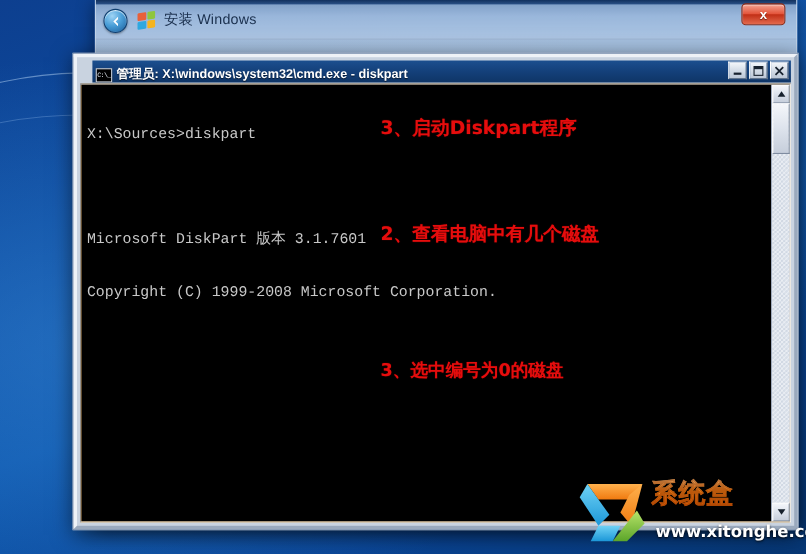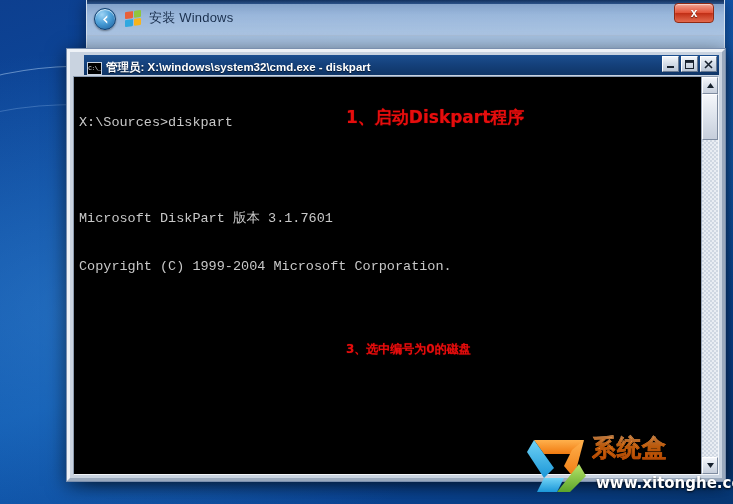--- a/index.html
+++ b/index.html
@@ -168,21 +168,21 @@
     position: absolute;
     color: #e50d0d;
     font-family: "DejaVu Sans", "Liberation Sans", sans-serif;
     font-size: 17px;
     font-weight: bold;
     white-space: nowrap;
     text-shadow: 0 0 1px rgba(180,0,0,0.8);
   }
   #annot-1 { left: 272px; top: 32px; }
   #annot-2 { left: 272px; top: 128px; }
-  #annot-3 { left: 272px; top: 264px; font-size: 12px; }
+  #annot-3 { left: 272px; top: 252px; font-size: 16px; }
 
   
   #console-scrollbar {
     position: absolute; right: 0; top: 0; bottom: 0; width: 17px;
     background: #dfe4ec;
     border-left: 1px solid #9aa6b8;
   }
   .sb-arrow {
     position: absolute; left: 0; width: 16px; height: 17px;
     background: linear-gradient(180deg, #f4f6fa 0%, #dde3ec 50%, #c6cedb 100%);
@@ -295,35 +295,36 @@
         </div>
       </div>
     </div>
 
     <div id="console-client">
 
       <div id="console-screen">
         <div class="line">X:\Sources&gt;diskpart</div>
         <div class="line"></div>
         <div class="line">Microsoft DiskPart 版本 3.1.7601</div>
-        <div class="line">Copyright (C) 1999-2004 Microsoft Corporation.</div>
+        <div class="line">Copyright (C) 1999-2008 Microsoft Corporation.</div>
         <div class="line"></div>
         <div class="line"></div>
         
         
         
         
         
         
         
         
         
         
 
-        <div class="annot" id="annot-1">1、启动Diskpart程序</div>
+        <div class="annot" id="annot-1">3、启动Diskpart程序</div>
+        <div class="annot" id="annot-2">2、查看电脑中有几个磁盘</div>
         <div class="annot" id="annot-3">3、选中编号为0的磁盘</div>
       </div>
 
       <div id="console-scrollbar">
         <div class="sb-arrow" id="sb-up">
           <svg width="9" height="7" viewBox="0 0 9 7">
             <path d="M4.5 1 L8 6 L1 6 Z" fill="#16202c"></path>
           </svg>
         </div>
         <div id="sb-track">

